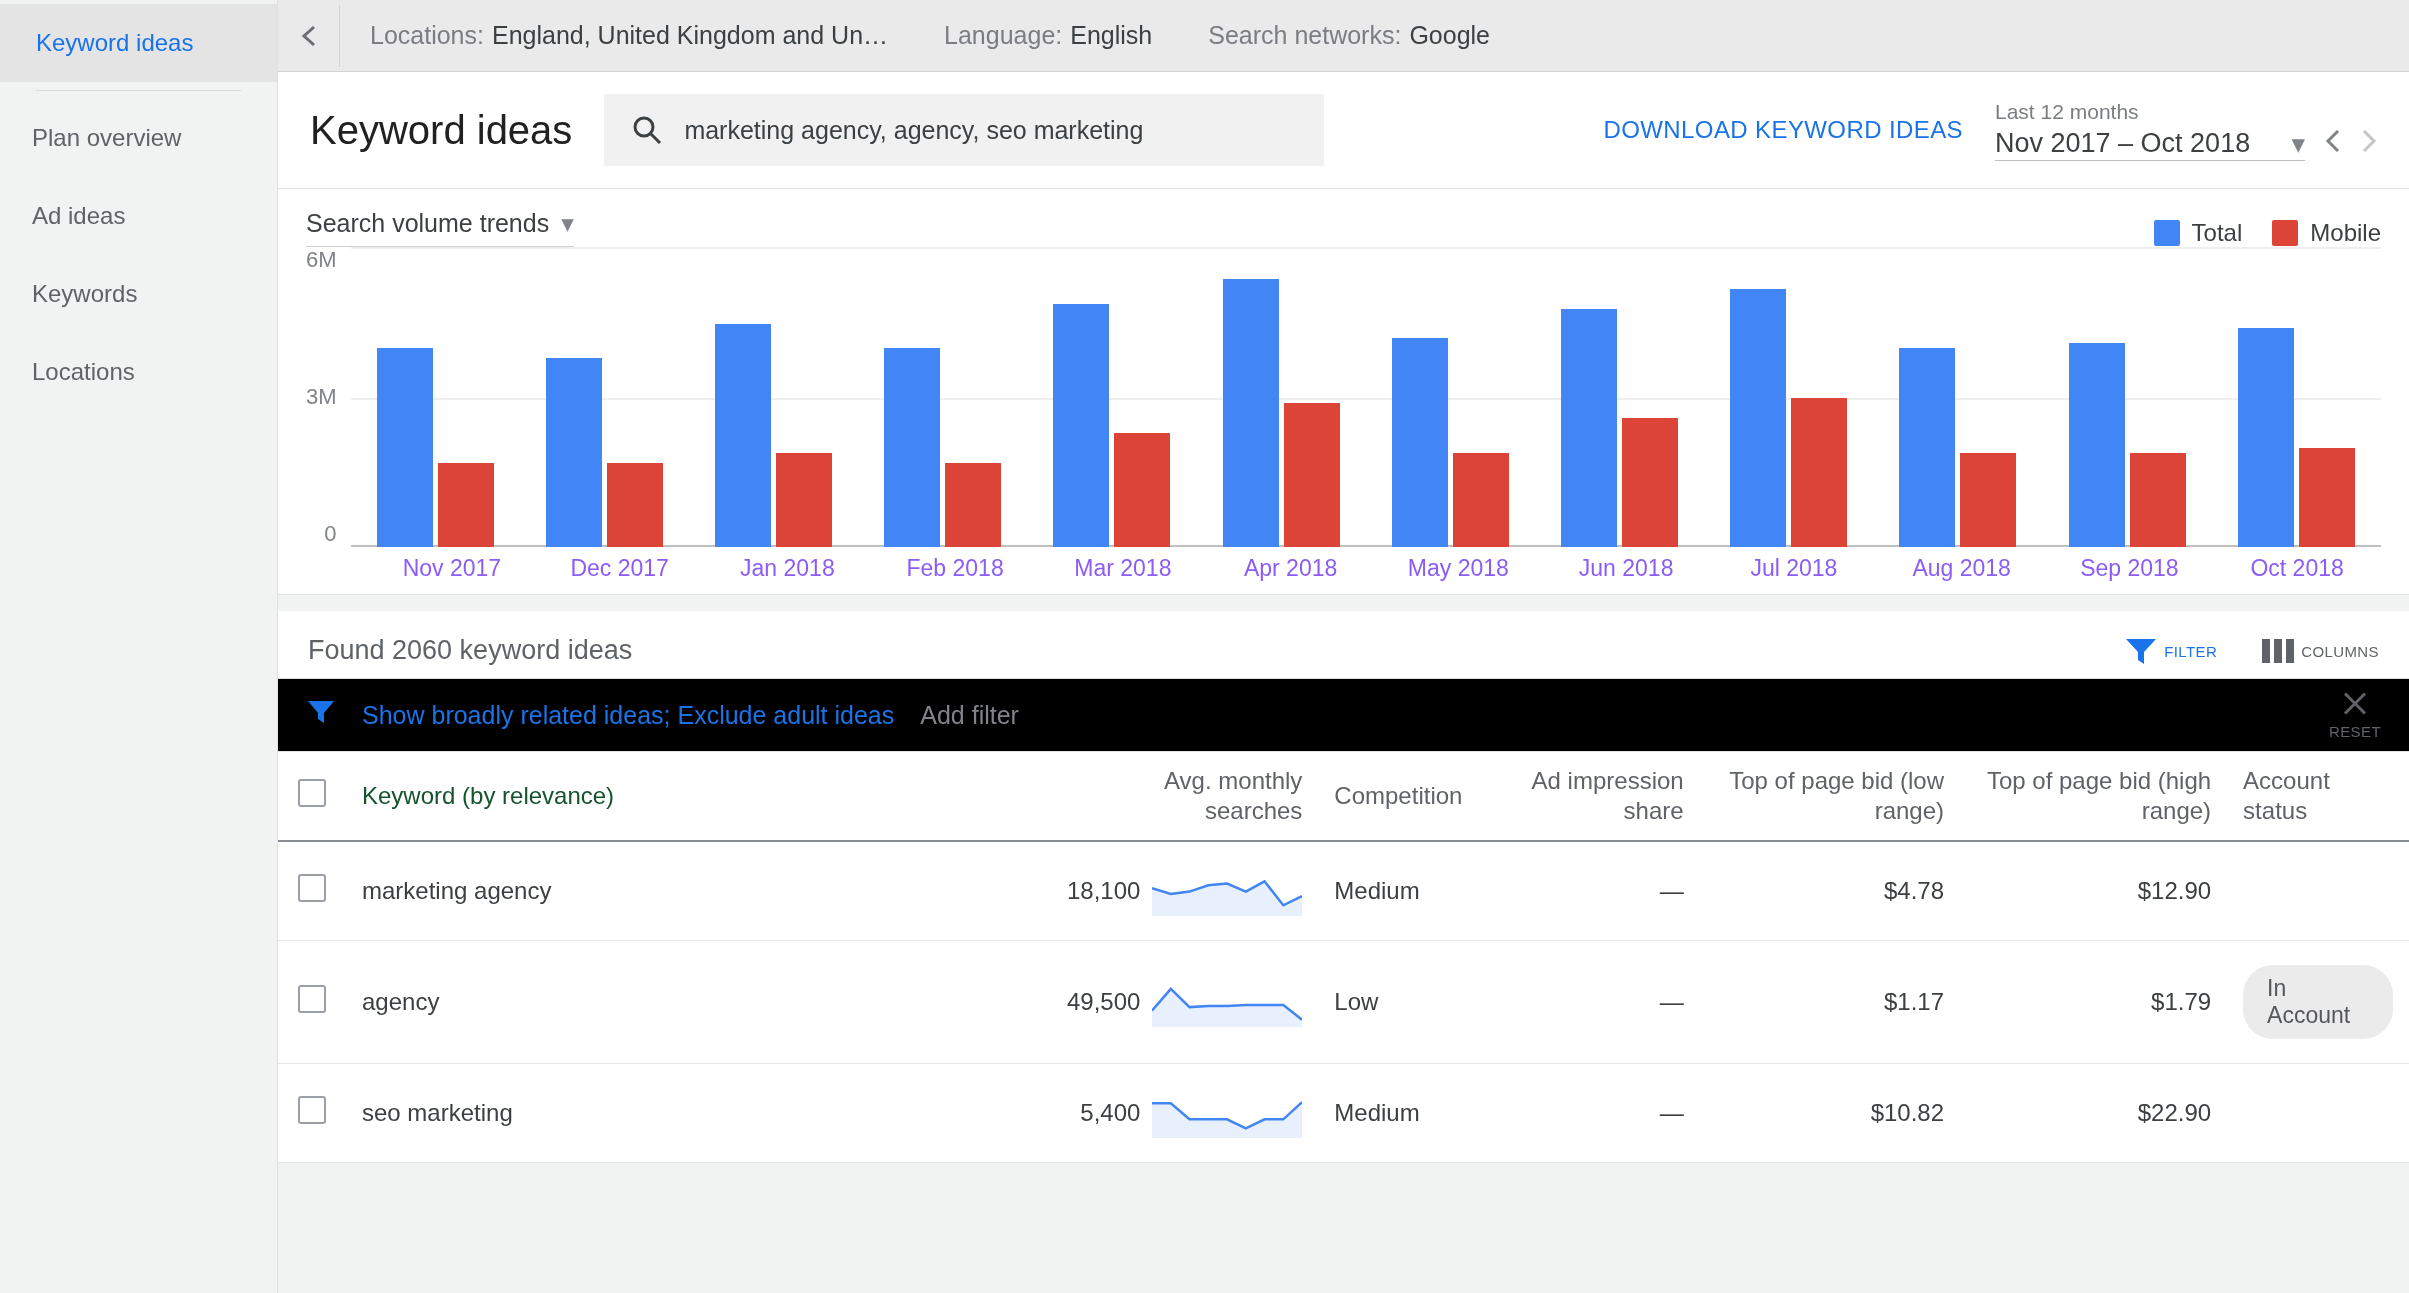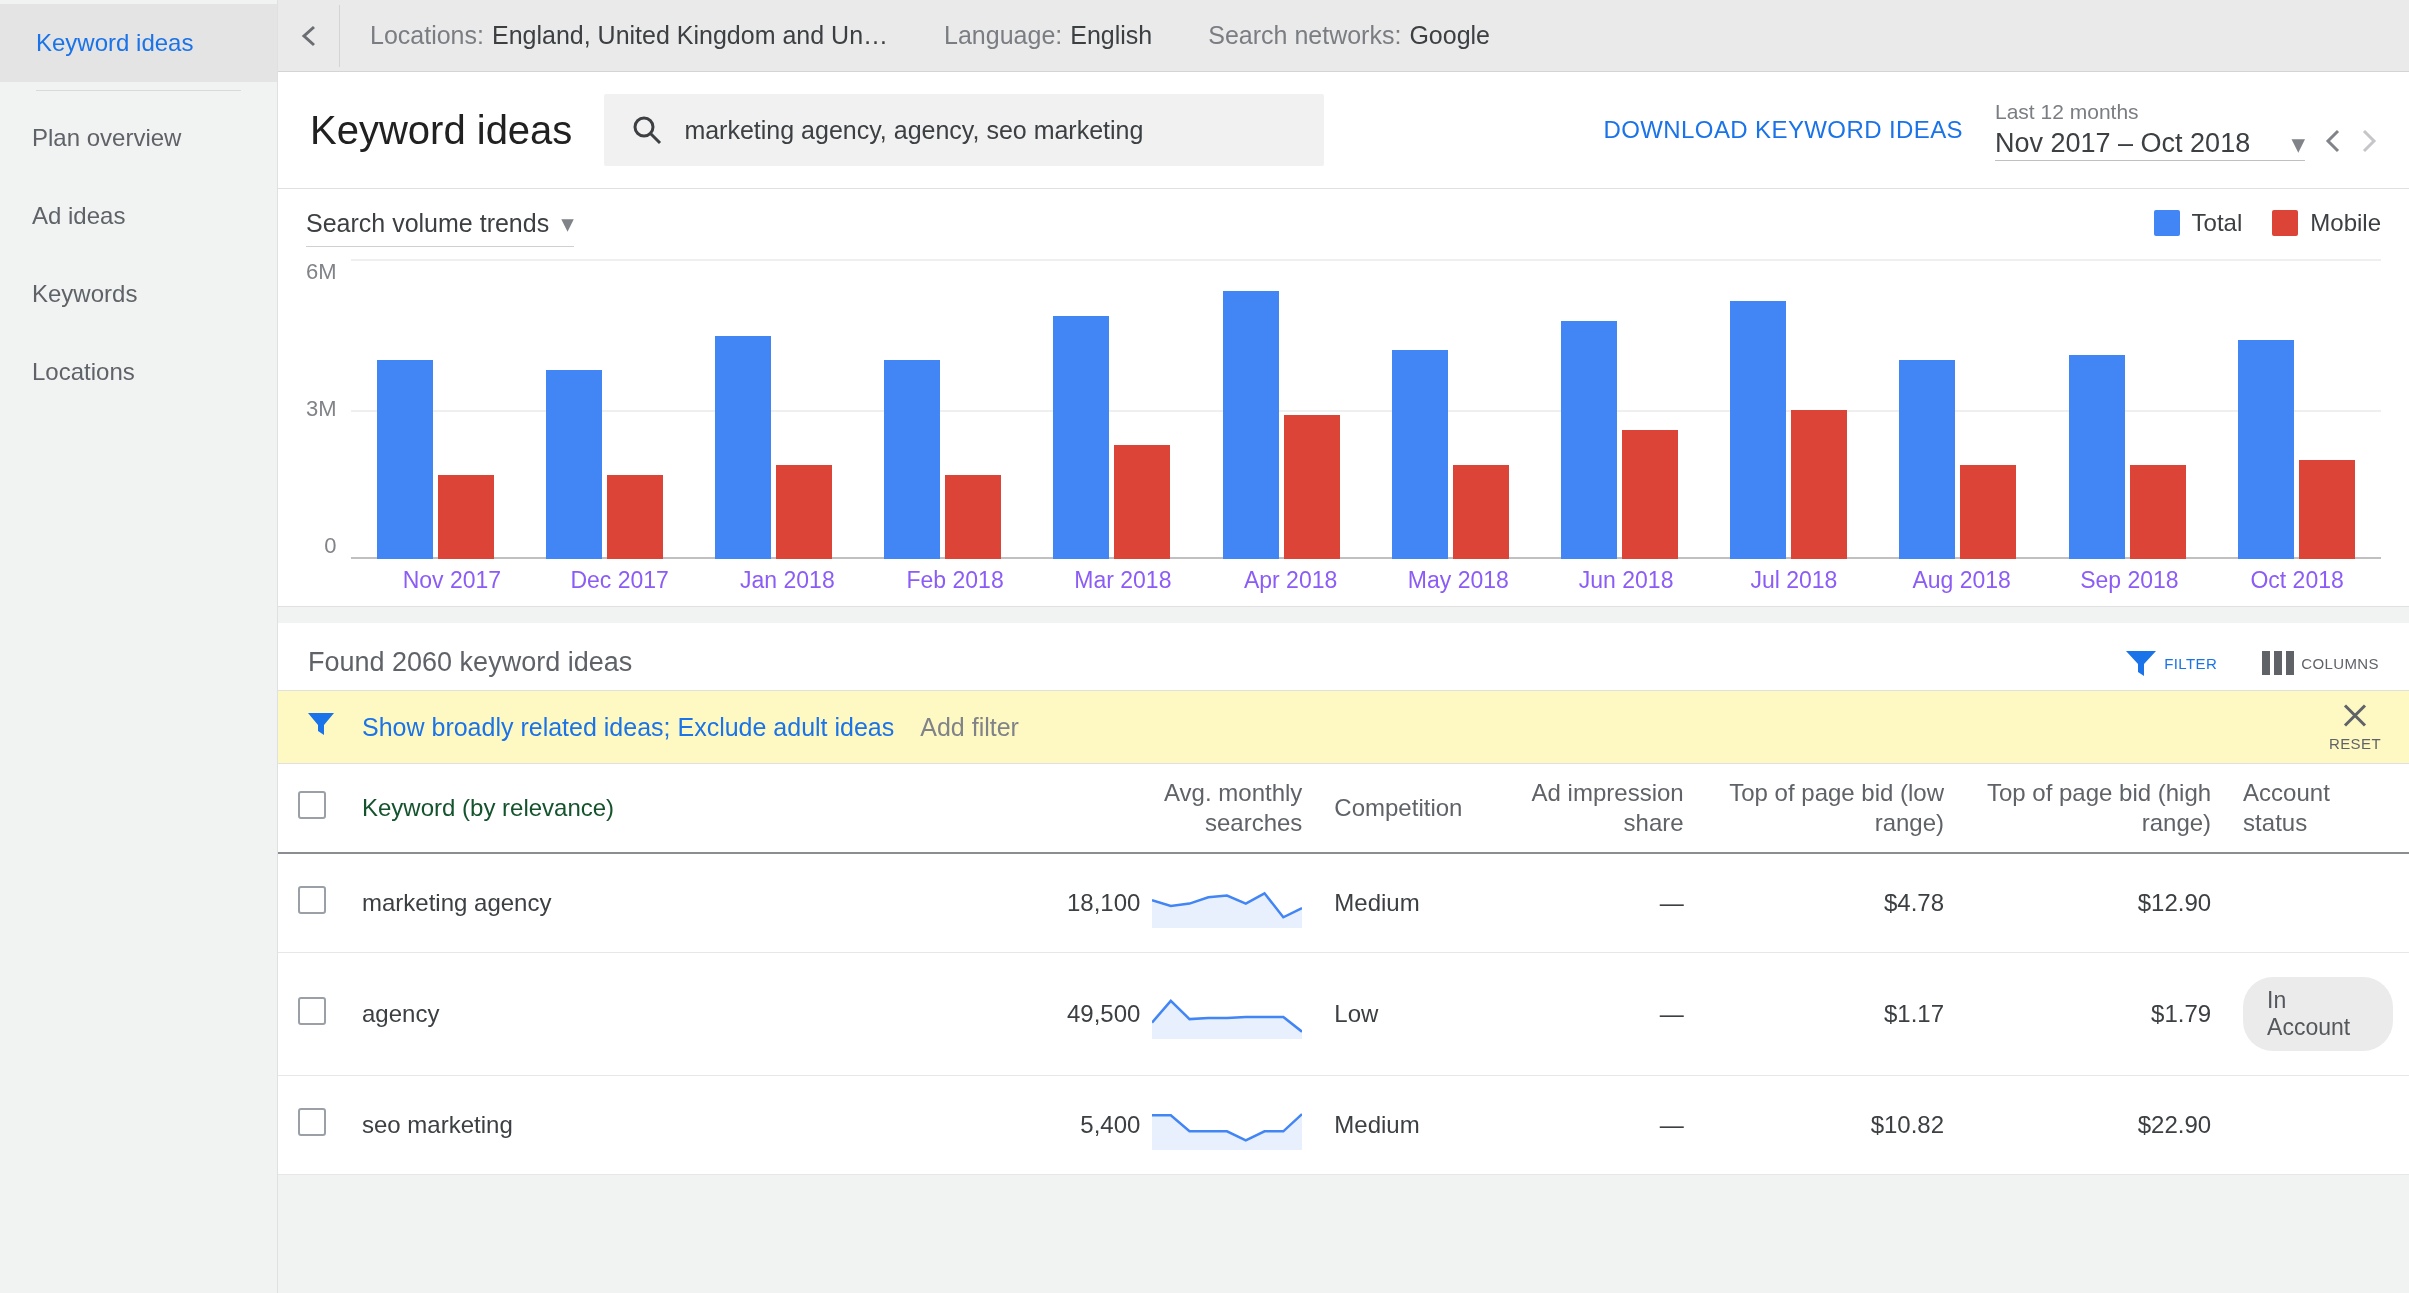--- a/index.html
+++ b/index.html
@@ -149,23 +149,23 @@
   
   .card {
     background: #ffffff;
     margin: 0;
     border-bottom: 1px solid #e0e0e0;
   }
   .chart-card { padding: 20px 28px 12px 28px; }
 
   .chart-header {
     display: flex;
-    align-items: flex-start;
+    align-items: flex-end;
     justify-content: space-between;
-    margin-bottom: 12px;
+    margin-bottom: 0;
   }
   .chart-type-select {
     display: flex; align-items: center; gap: 12px;
     font-size: 25px; color: #3c4043; cursor: pointer;
     border-bottom: 1px solid #d0d0d0; padding-bottom: 8px; width: fit-content;
   }
 
   .legend { display: flex; gap: 30px; font-size: 24px; color: #3c4043; }
   .legend-item { display: flex; align-items: center; gap: 12px; }
   .swatch { width: 26px; height: 26px; border-radius: 2px; }
@@ -237,21 +237,21 @@
   .tool-btns { display: flex; gap: 44px; }
   .tool-btn {
     display: flex; flex-direction: row; align-items: center; gap: 6px;
     font-size: 15px; color: #5f6368; letter-spacing: 0.4px;
     cursor: pointer;
   }
   .tool-btn.active { color: #1a73e8; }
 
   
   .filter-strip {
-    background: #fef9c3;
+    background: #000000;
     display: flex;
     align-items: center;
     padding: 20px 28px;
     gap: 26px;
     border-bottom: 1px solid #e0e0e0;
     position: relative;
   }
   .filter-strip .filter-ic { color: #1a73e8; }
   .chip-link { color: #1a73e8; font-size: 25px; cursor: pointer; }
   .add-filter { color: #808388; font-size: 25px; cursor: pointer; }

